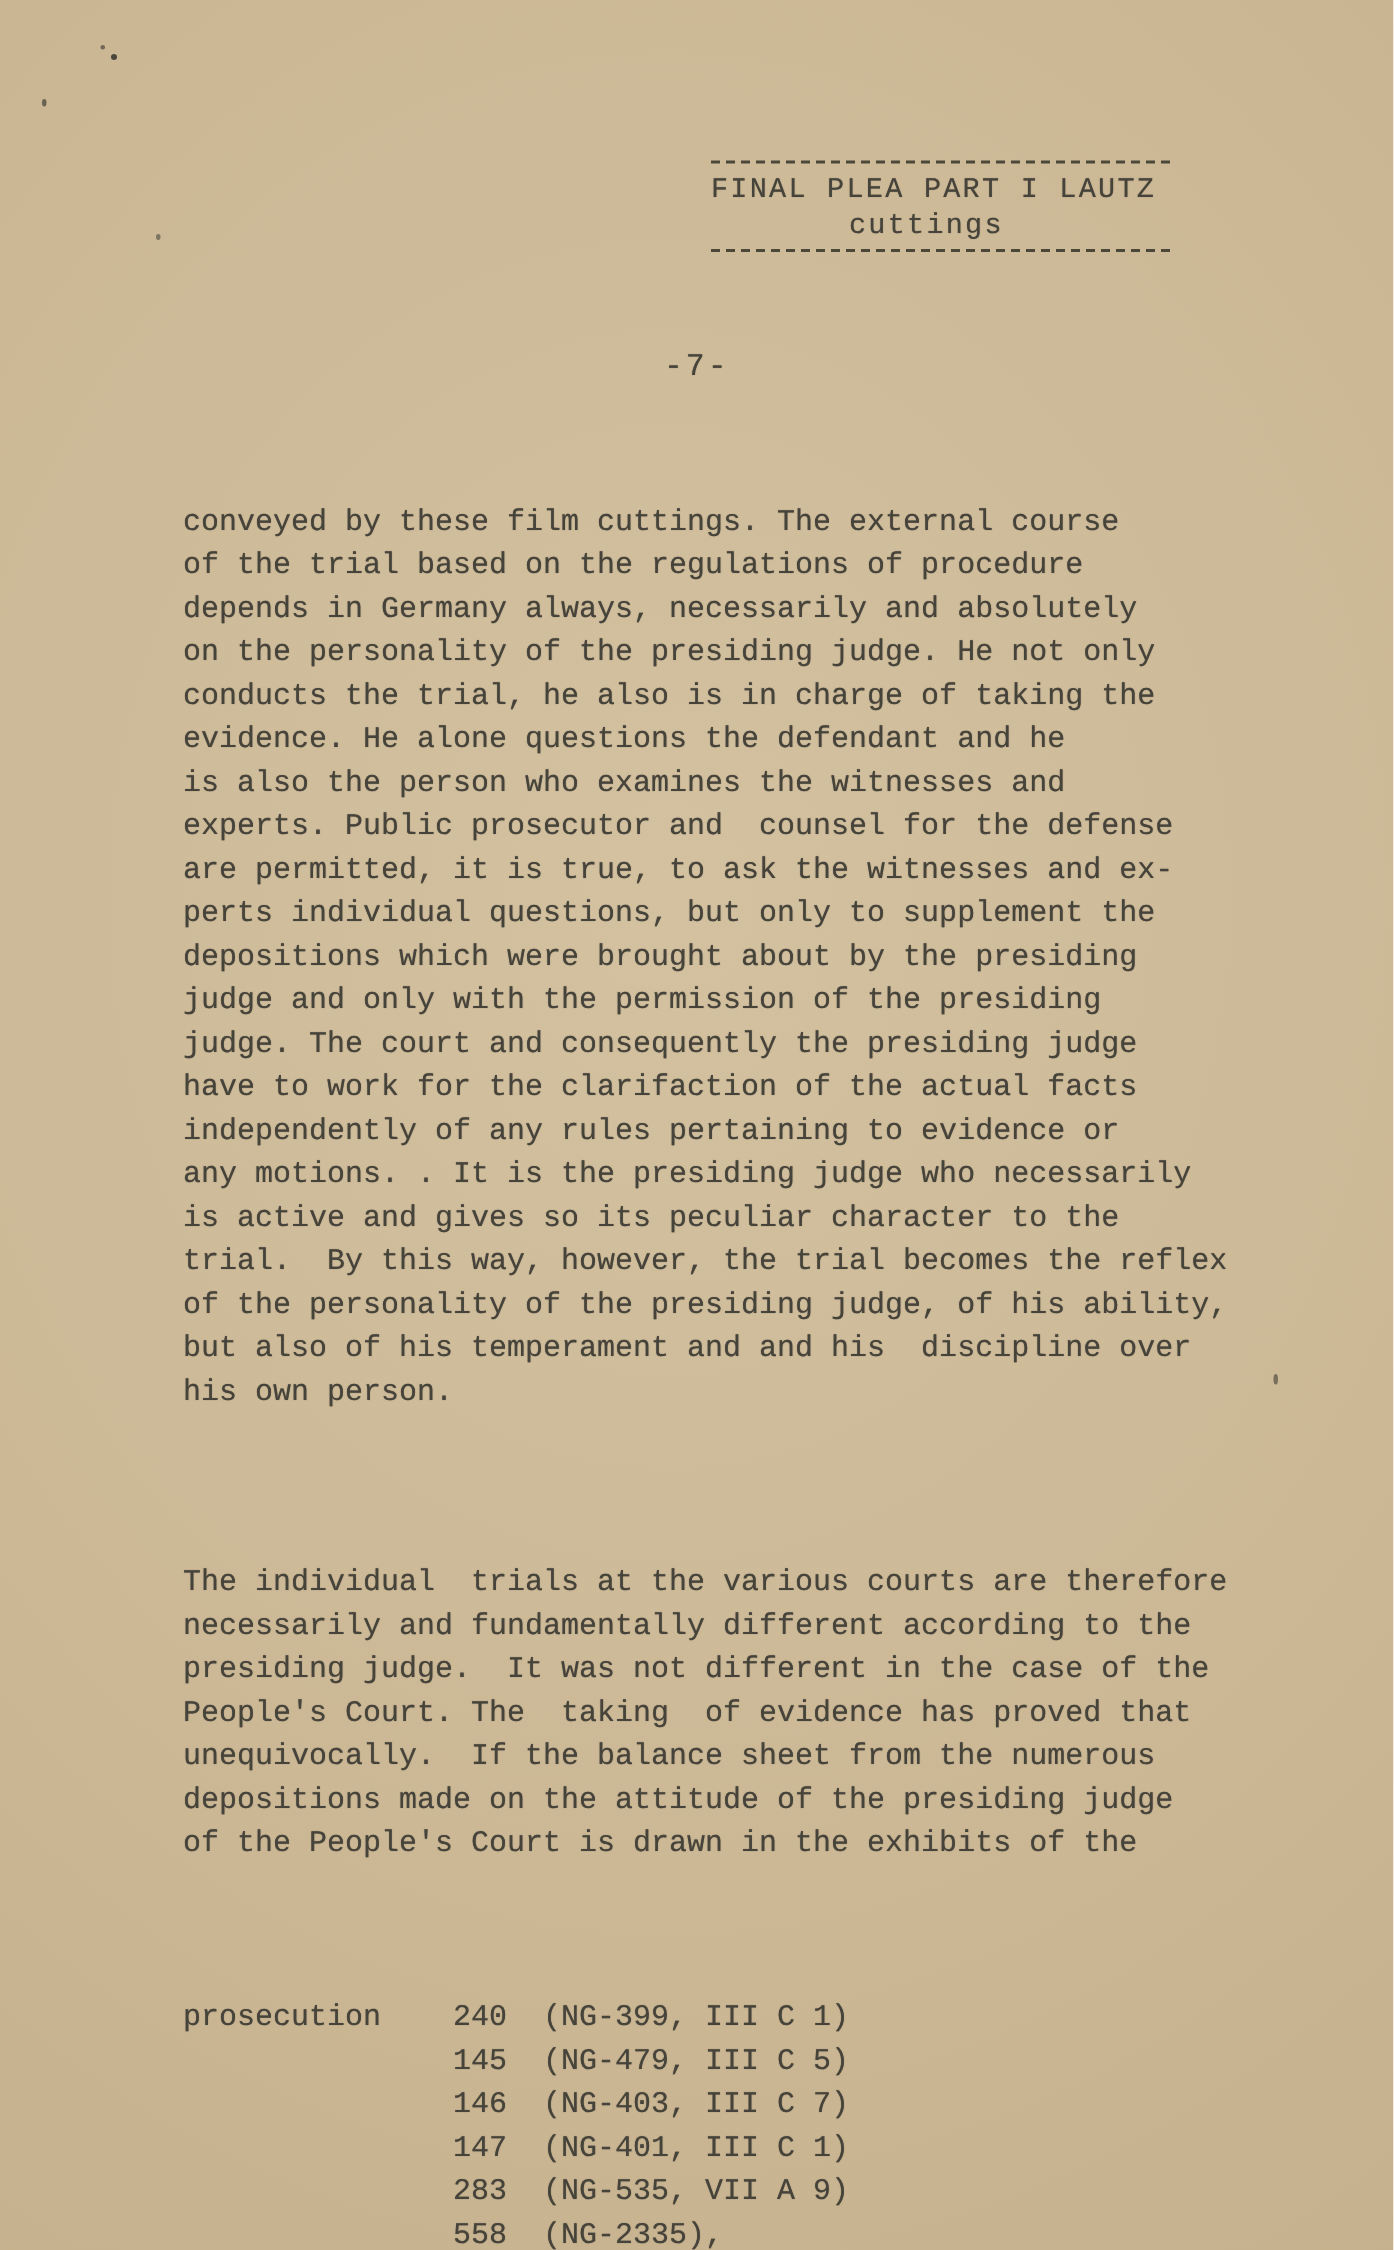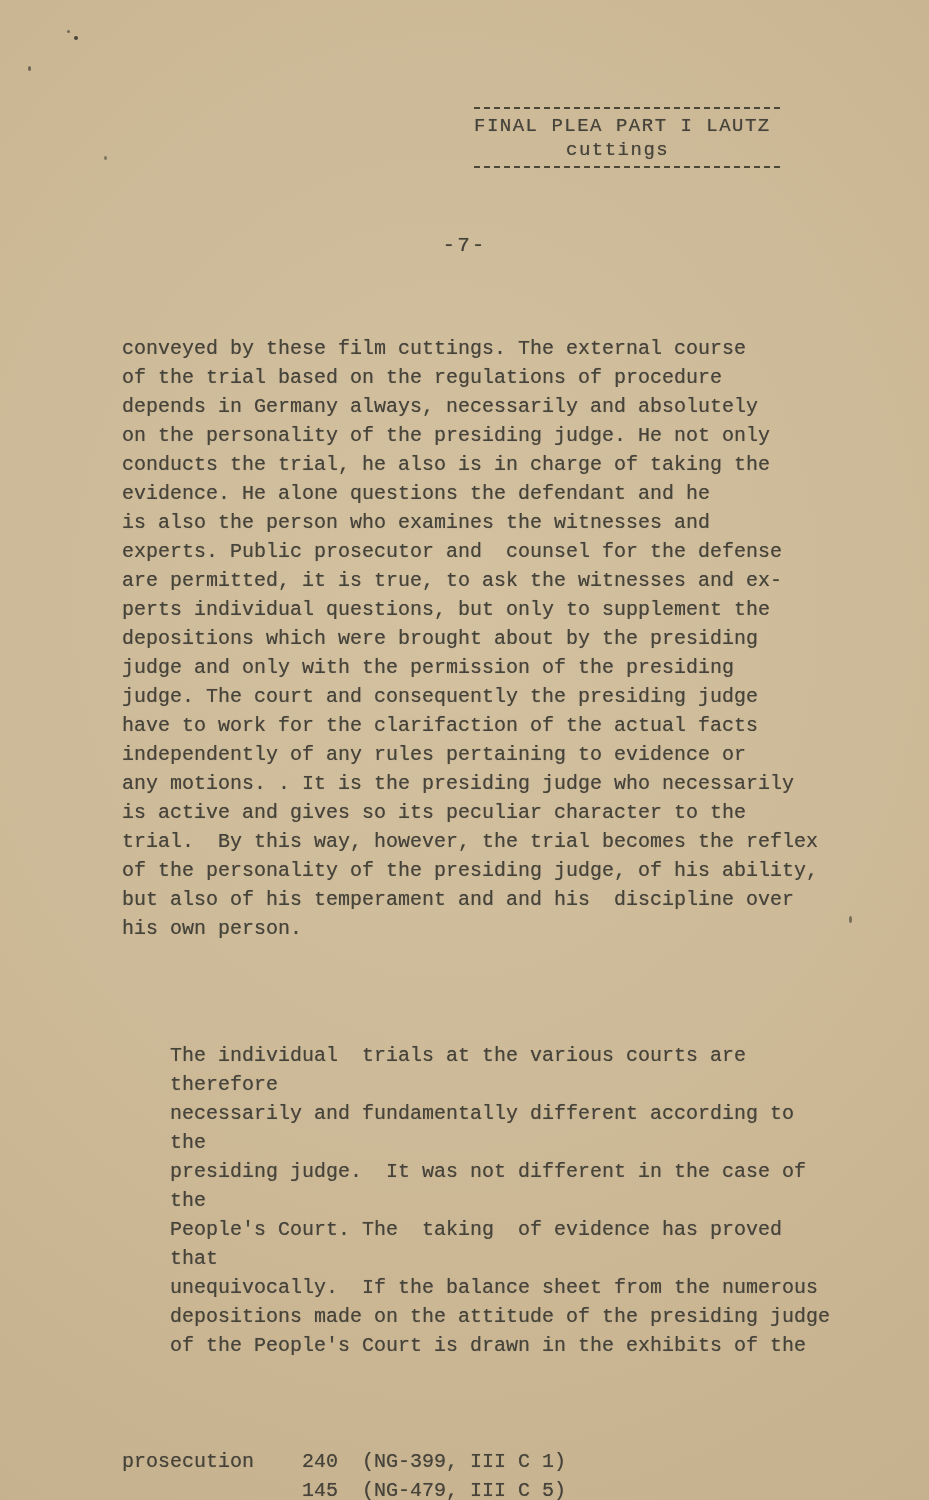--- a/index.html
+++ b/index.html
@@ -48,21 +48,20 @@
     position: absolute;
     left: 122px;
     top: 276px;
     width: 720px;
     font-size: 20px;
     line-height: 29px;
     white-space: pre-wrap;
   }
   .paragraph + .paragraph {
     margin-top: 11px;
-    margin-left: 48px;
   }
   .exhibit-list {
     margin-top: 0;
   }
   .speck {
     position: absolute;
     background: #4a463c;
     border-radius: 50%;
   }
   .speck.s1 { left: 74px; top: 36px; width: 4px; height: 4px; }

